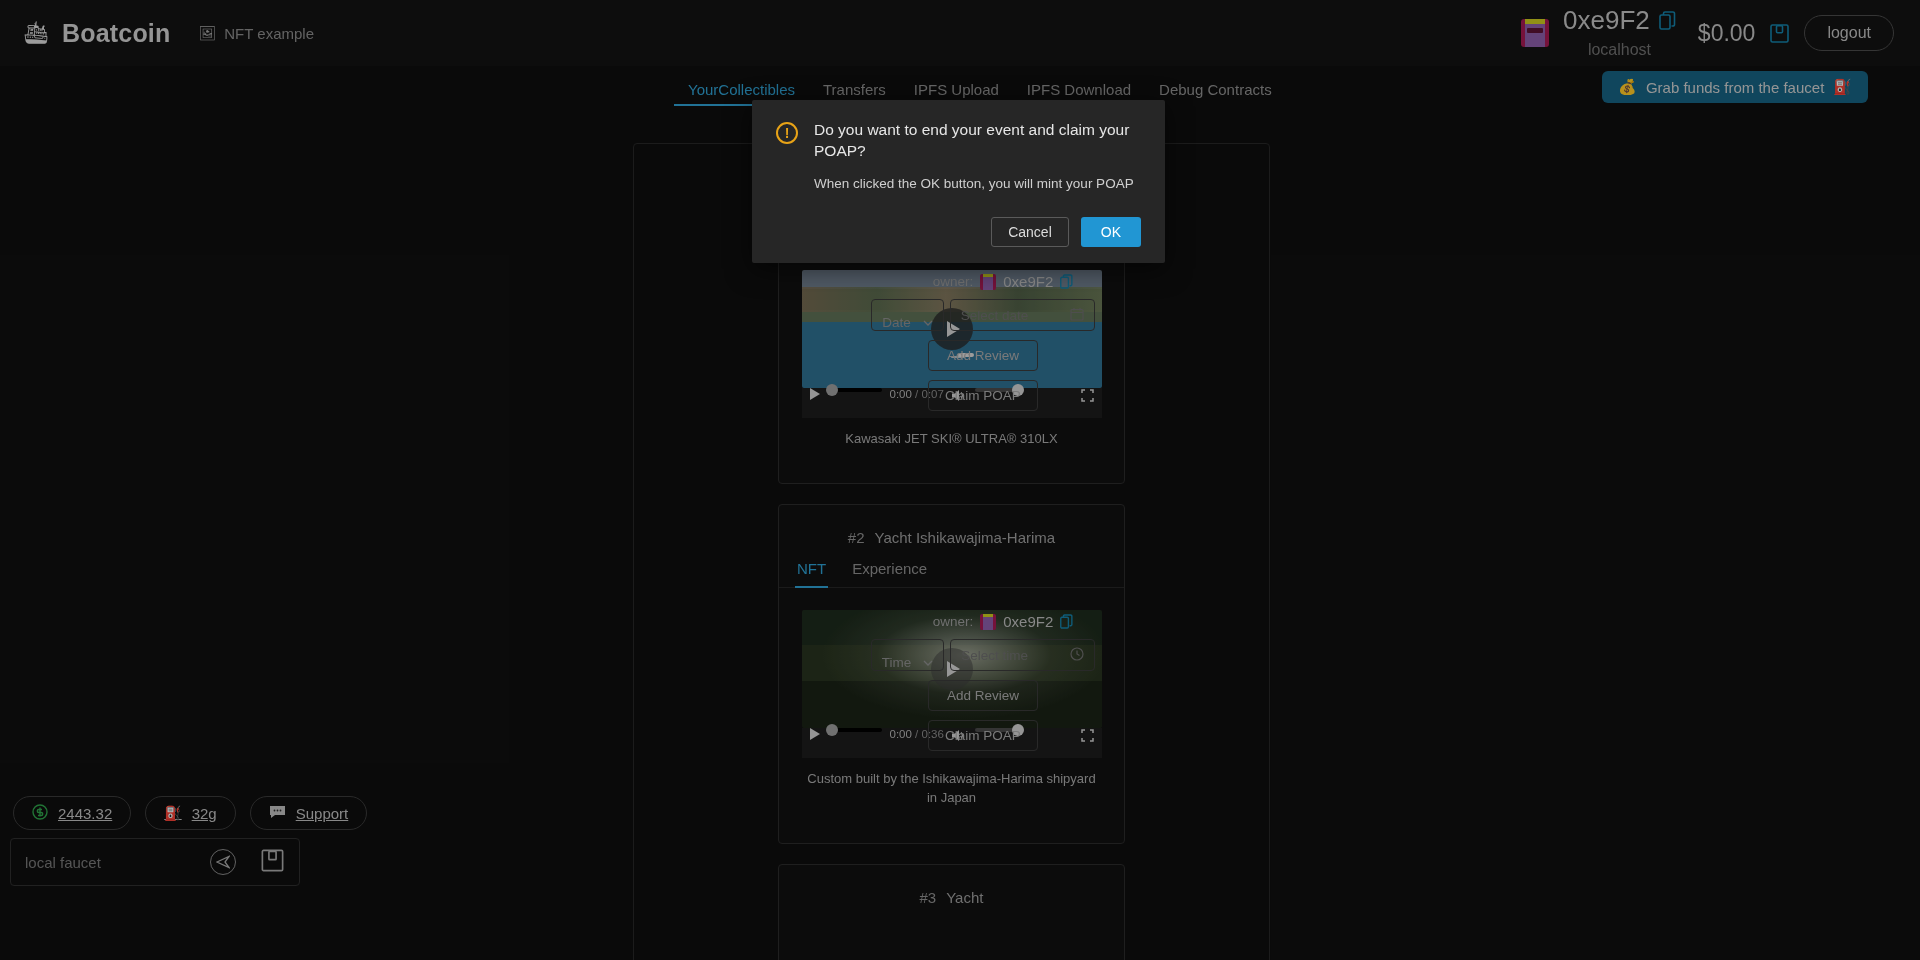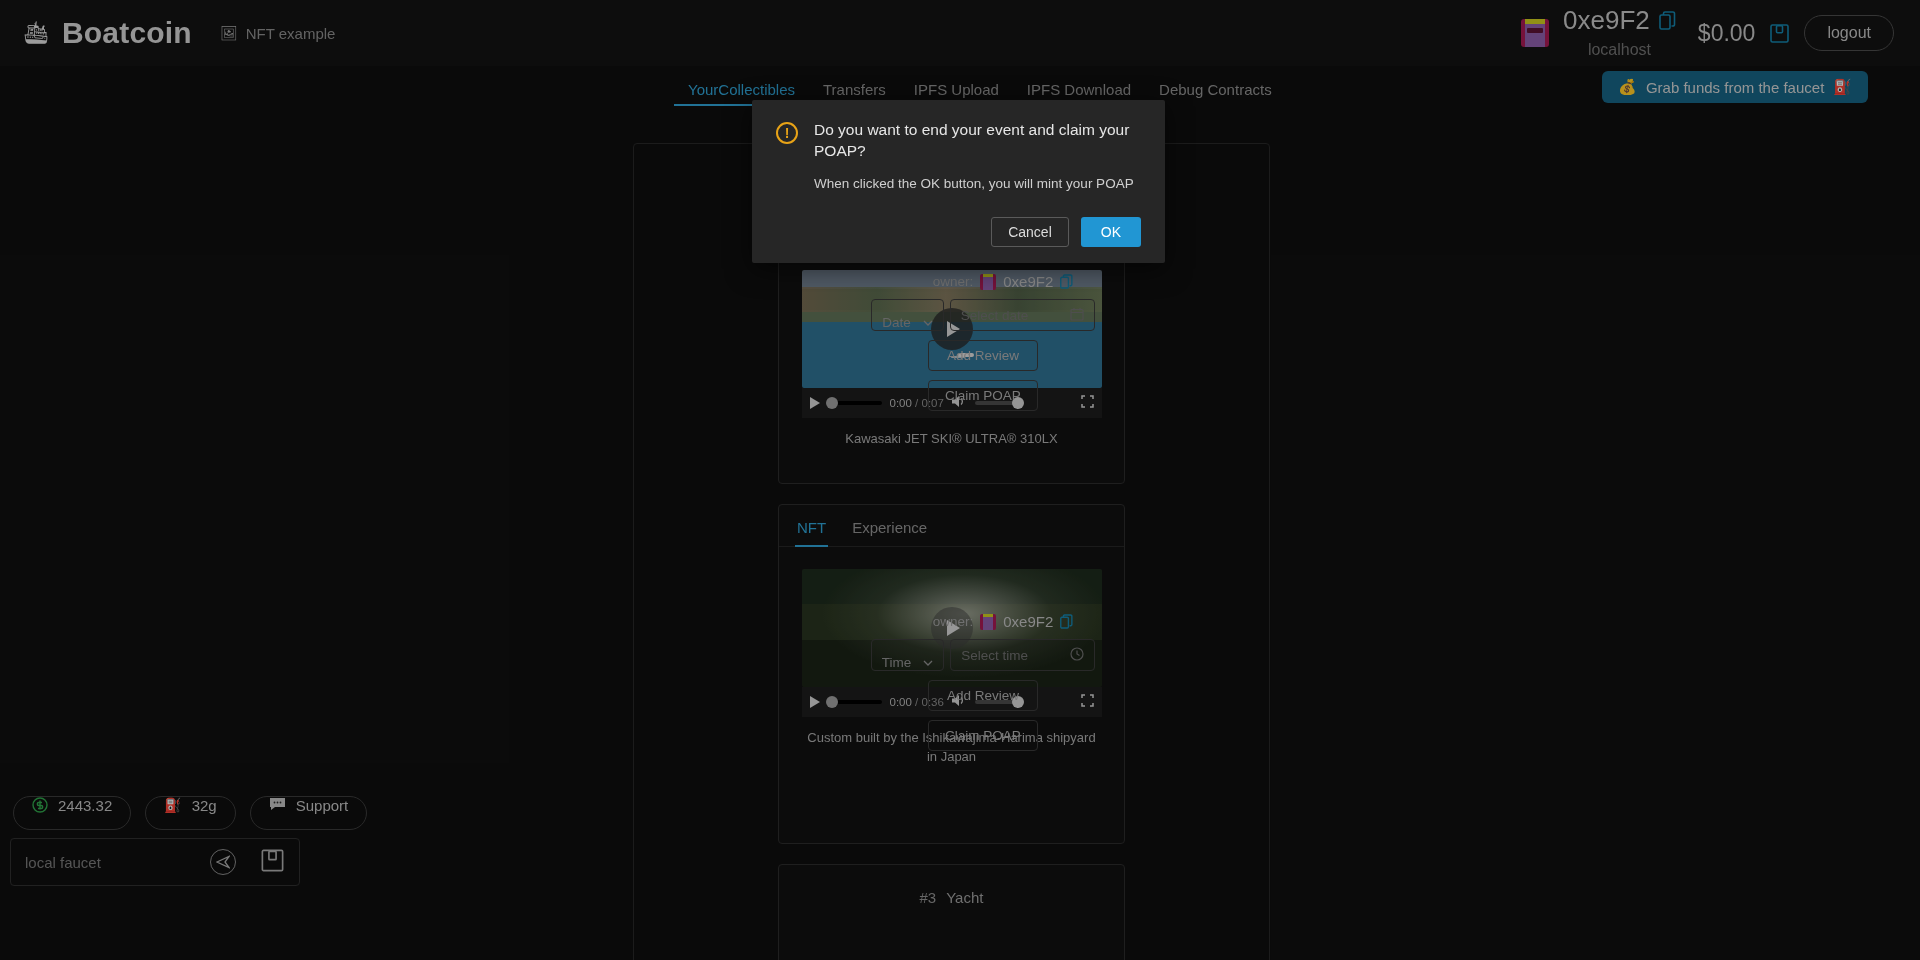--- a/index.html
+++ b/index.html
@@ -13,21 +13,21 @@
   body { position: relative; }
 
   
   .topbar {
     position: absolute; top: 0; left: 0; width: 1920px; height: 66px;
     background: #121212;
     display: flex; align-items: center;
   }
   .brand { display: flex; align-items: center; gap: 12px; padding-left: 22px; }
   .brand-emoji { font-size: 22px; line-height: 1; }
-  .brand-name { font-size: 30px; font-weight: bold; color: #cfcfcf; letter-spacing: .2px; }
+  .brand-name { font-size: 25px; font-weight: bold; color: #cfcfcf; letter-spacing: .2px; }
   .brand-sub { display: flex; align-items: center; gap: 8px; margin-left: 16px; }
   .brand-sub-emoji { font-size: 14px; opacity: .75; }
   .brand-sub-text { font-size: 15px; color: #8a8a8a; }
 
   .topright { margin-left: auto; display: flex; align-items: center; gap: 14px; padding-right: 26px; }
   .avatar-blockie {
     width: 28px; height: 28px; border-radius: 3px; flex: none;
     background-color: #8b5ea8;
     background-image:
       linear-gradient(90deg, #a31a52 0 14%, transparent 0 86%, #a31a52 0),
@@ -132,21 +132,21 @@
     display: flex; align-items: center; justify-content: center;
     cursor: pointer;
   }
   .big-play::after {
     content: ""; border-left: 13px solid #d2d2d2;
     border-top: 8px solid transparent; border-bottom: 8px solid transparent;
     margin-left: 4px;
   }
   .vcontrols {
     margin: 0 auto; width: 300px; height: 30px; background: #1c1c1c;
-    display: flex; align-items: center; gap: 8px; padding: 0 8px;
+    display: flex; align-items: flex-start; gap: 8px; padding: 0 8px;
   }
   .vc-play { width: 0; height: 0; border-left: 10px solid #cfcfcf; border-top: 6px solid transparent; border-bottom: 6px solid transparent; cursor:pointer;}
   .vc-track { position: relative; width: 54px; height: 4px; background: #000; border-radius: 2px; cursor:pointer;}
   .vc-knob { position: absolute; left: -2px; top: -4px; width: 12px; height: 12px; border-radius: 50%; background: #9c9c9c; }
   .vc-time { font-size: 11.5px; color: #b3b3b3; white-space: nowrap; }
   .vc-time .sep { color: #8a8a8a; }
   .vc-vol-track { position: relative; width: 46px; height: 4px; background: #4a4a4a; border-radius: 2px; cursor:pointer;}
   .vc-vol-knob { position: absolute; right: -3px; top: -4px; width: 12px; height: 12px; border-radius: 50%; background: #cfcfcf; }
   .caption { text-align: center; font-size: 13px; color: #a8a8a8; padding: 12px 24px 4px; line-height: 1.45; }
 
@@ -176,22 +176,22 @@
   .act-btn {
     border: 1px solid #3a3a3a; border-radius: 4px; height: 31px; width: 110px;
     display: flex; align-items: center; justify-content: center;
     font-size: 13.5px; color: #a9a9a9; background: transparent; cursor: pointer;
   }
 
   
   .bl-pills { position: absolute; left: 13px; bottom: 130px; display: flex; gap: 14px; }
   .pill {
     border: 1px solid #393939; border-radius: 22px; height: 34px;
-    display: flex; gap: 10px; padding: 0 18px;
-    font-size: 15px; color: #bdbdbd; background: transparent; cursor: pointer;
+    display: flex; align-items: center; gap: 10px; padding: 0 18px;
+    font-size: 15px; color: #bdbdbd; background: transparent; cursor: pointer; text-decoration: underline;
   }
   .faucet-input {
     position: absolute; left: 10px; bottom: 74px; width: 290px; height: 48px;
     border: 1px solid #2e2e2e; border-radius: 4px;
     display: flex; align-items: center; padding: 8px 14px; gap: 24px;
   }
   .faucet-input .ph { font-size: 15px; color: #777; flex: 1; }
   .send-circle {
     width: 26px; height: 26px; border-radius: 50%; border: 1px solid #888;
     display: flex; align-items: center; justify-content: center; cursor: pointer; color: #a8a8a8;
@@ -351,20 +351,23 @@
                 </svg>
             </span>
           </div>
         </div>
         <div class="act-btn">Add Review</div>
         <div class="act-btn">Claim POAP</div>
       </div>
     </div>
 
     <div class="nft-card" style="height:340px;">
+      <div class="card-title">
+        <span class="num">#2</span><span>Yacht Ishikawajima-Harima</span>
+      </div>
       <div class="card-tabs">
         <div class="card-tab active">NFT</div>
         <div class="card-tab">Experience</div>
       </div>
       <div class="video-wrap">
         <div class="video-sea"></div>
         <div class="big-play" style="background:rgba(60,60,60,.5)"></div>
       </div>
       <div class="vcontrols">
         <span class="vc-play"></span>

